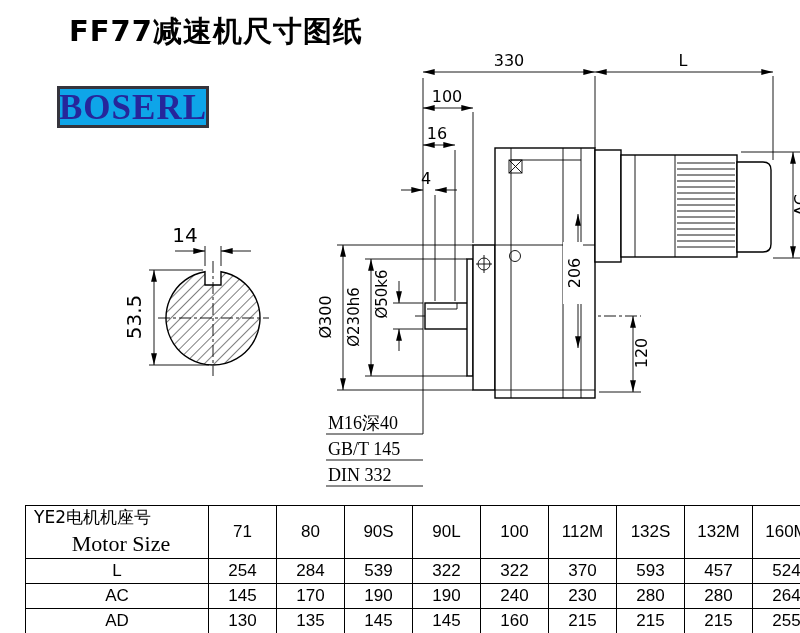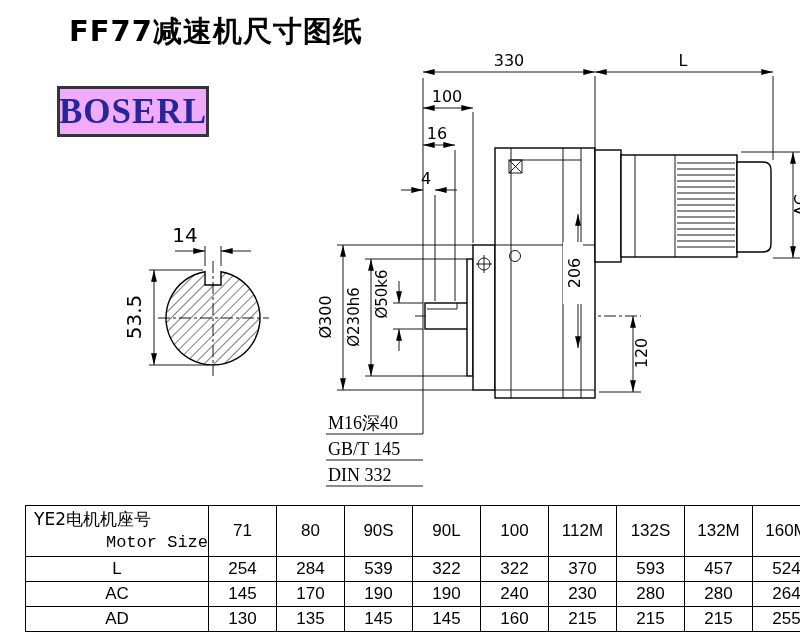--- a/index.html
+++ b/index.html
@@ -3,22 +3,22 @@
 <meta charset="utf-8">
 <style>
   * { margin:0; padding:0; box-sizing:border-box; }
   html,body { background:#fff; }
   body { width:800px; height:633px; font-family:"DejaVu Sans",sans-serif; color:#000; }
   .page { position:relative; width:800px; height:633px; background:#fff; overflow:hidden;margin-left:23px; }
 
   .title { position:absolute; left:46px; top:12px; font-size:29px; font-weight:bold;
            letter-spacing:1px; font-family:"DejaVu Sans",sans-serif; white-space:nowrap; }
 
-  .logo { position:absolute; left:34px; top:86px; width:152px; height:51px;
-          border:3px solid #35343c; background:#f0abfc;
+  .logo { position:absolute; left:34px; top:86px; width:152px; height:42px;
+          border:3px solid #35343c; background:#0ea5e9;
           display:flex; align-items:center; justify-content:center; }
   .logo span { font-family:"Liberation Serif",serif; font-weight:bold; font-size:35px;
                color:#26269b; letter-spacing:1px; line-height:1; }
 
   svg.drawing { position:absolute; left:0; top:0; }
 
   
   .ol   { fill:none;  stroke:#000; stroke-width:1.4; }
   .olw  { fill:#fff;  stroke:#000; stroke-width:1.4; }
   .thin { fill:none;  stroke:#000; stroke-width:0.9; }
@@ -29,21 +29,21 @@
 
   
   .dim-table { position:absolute; left:2px; top:505px; width:795px;
                border-collapse:collapse; table-layout:fixed; background:#fff; }
   .dim-table th, .dim-table td { border:1px solid #000; text-align:center; vertical-align:middle;
                font-weight:normal; padding:0; }
   .hdr-row { height:51px; }
   .row-h   { height:25px; }
   .num    { font-family:Liberation Sans, sans-serif; font-size:17px; }
   .hdr-cjk { font-size:17px; font-family:"DejaVu Sans",sans-serif; line-height:1.4; text-align:left; padding-left:8px; }
-  .hdr-en  { font-family:Liberation Mono, monospace; font-size:17px; line-height:1.3; text-align:right; padding-left:8px; }
+  .hdr-en  { font-family:Liberation Serif, serif; font-size:22px; line-height:1.3; text-align:center; padding-left:8px; }
 </style>
 </head>
 <body>
 
 <div class="page">
 
   <h1 class="title">FF77减速机尺寸图纸</h1>
 
   <div class="logo">
     <span>BOSERL</span>

